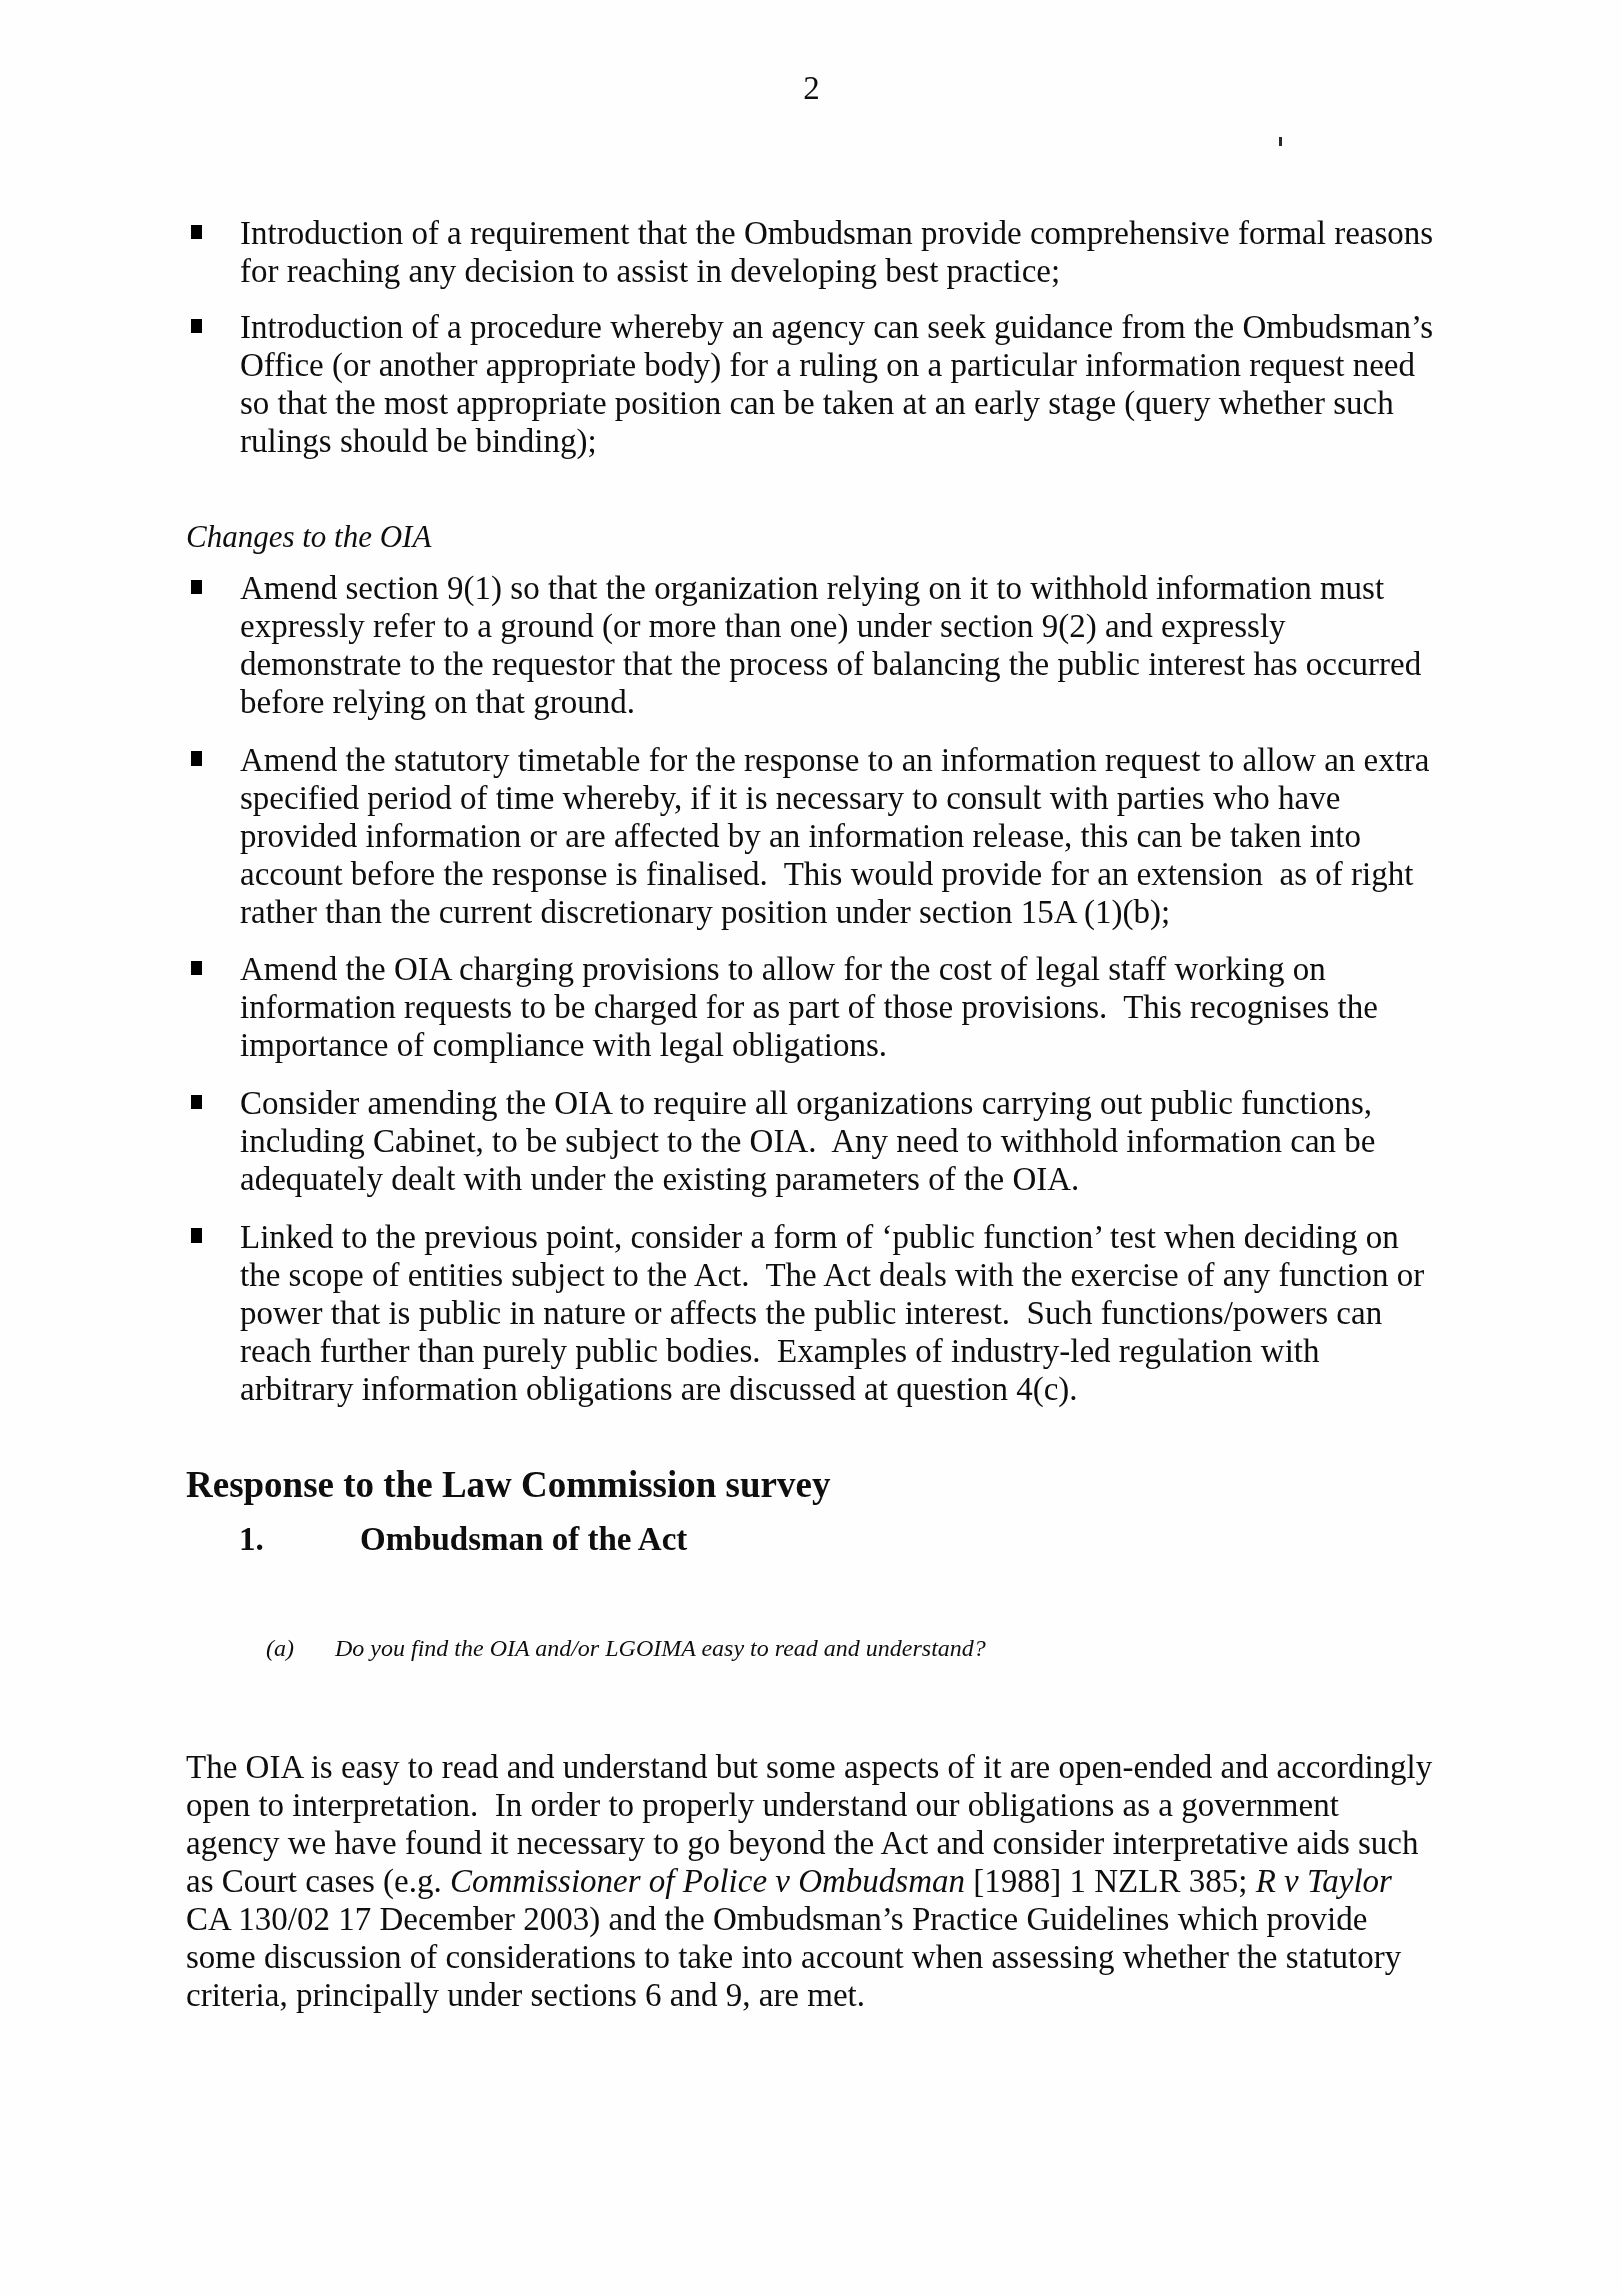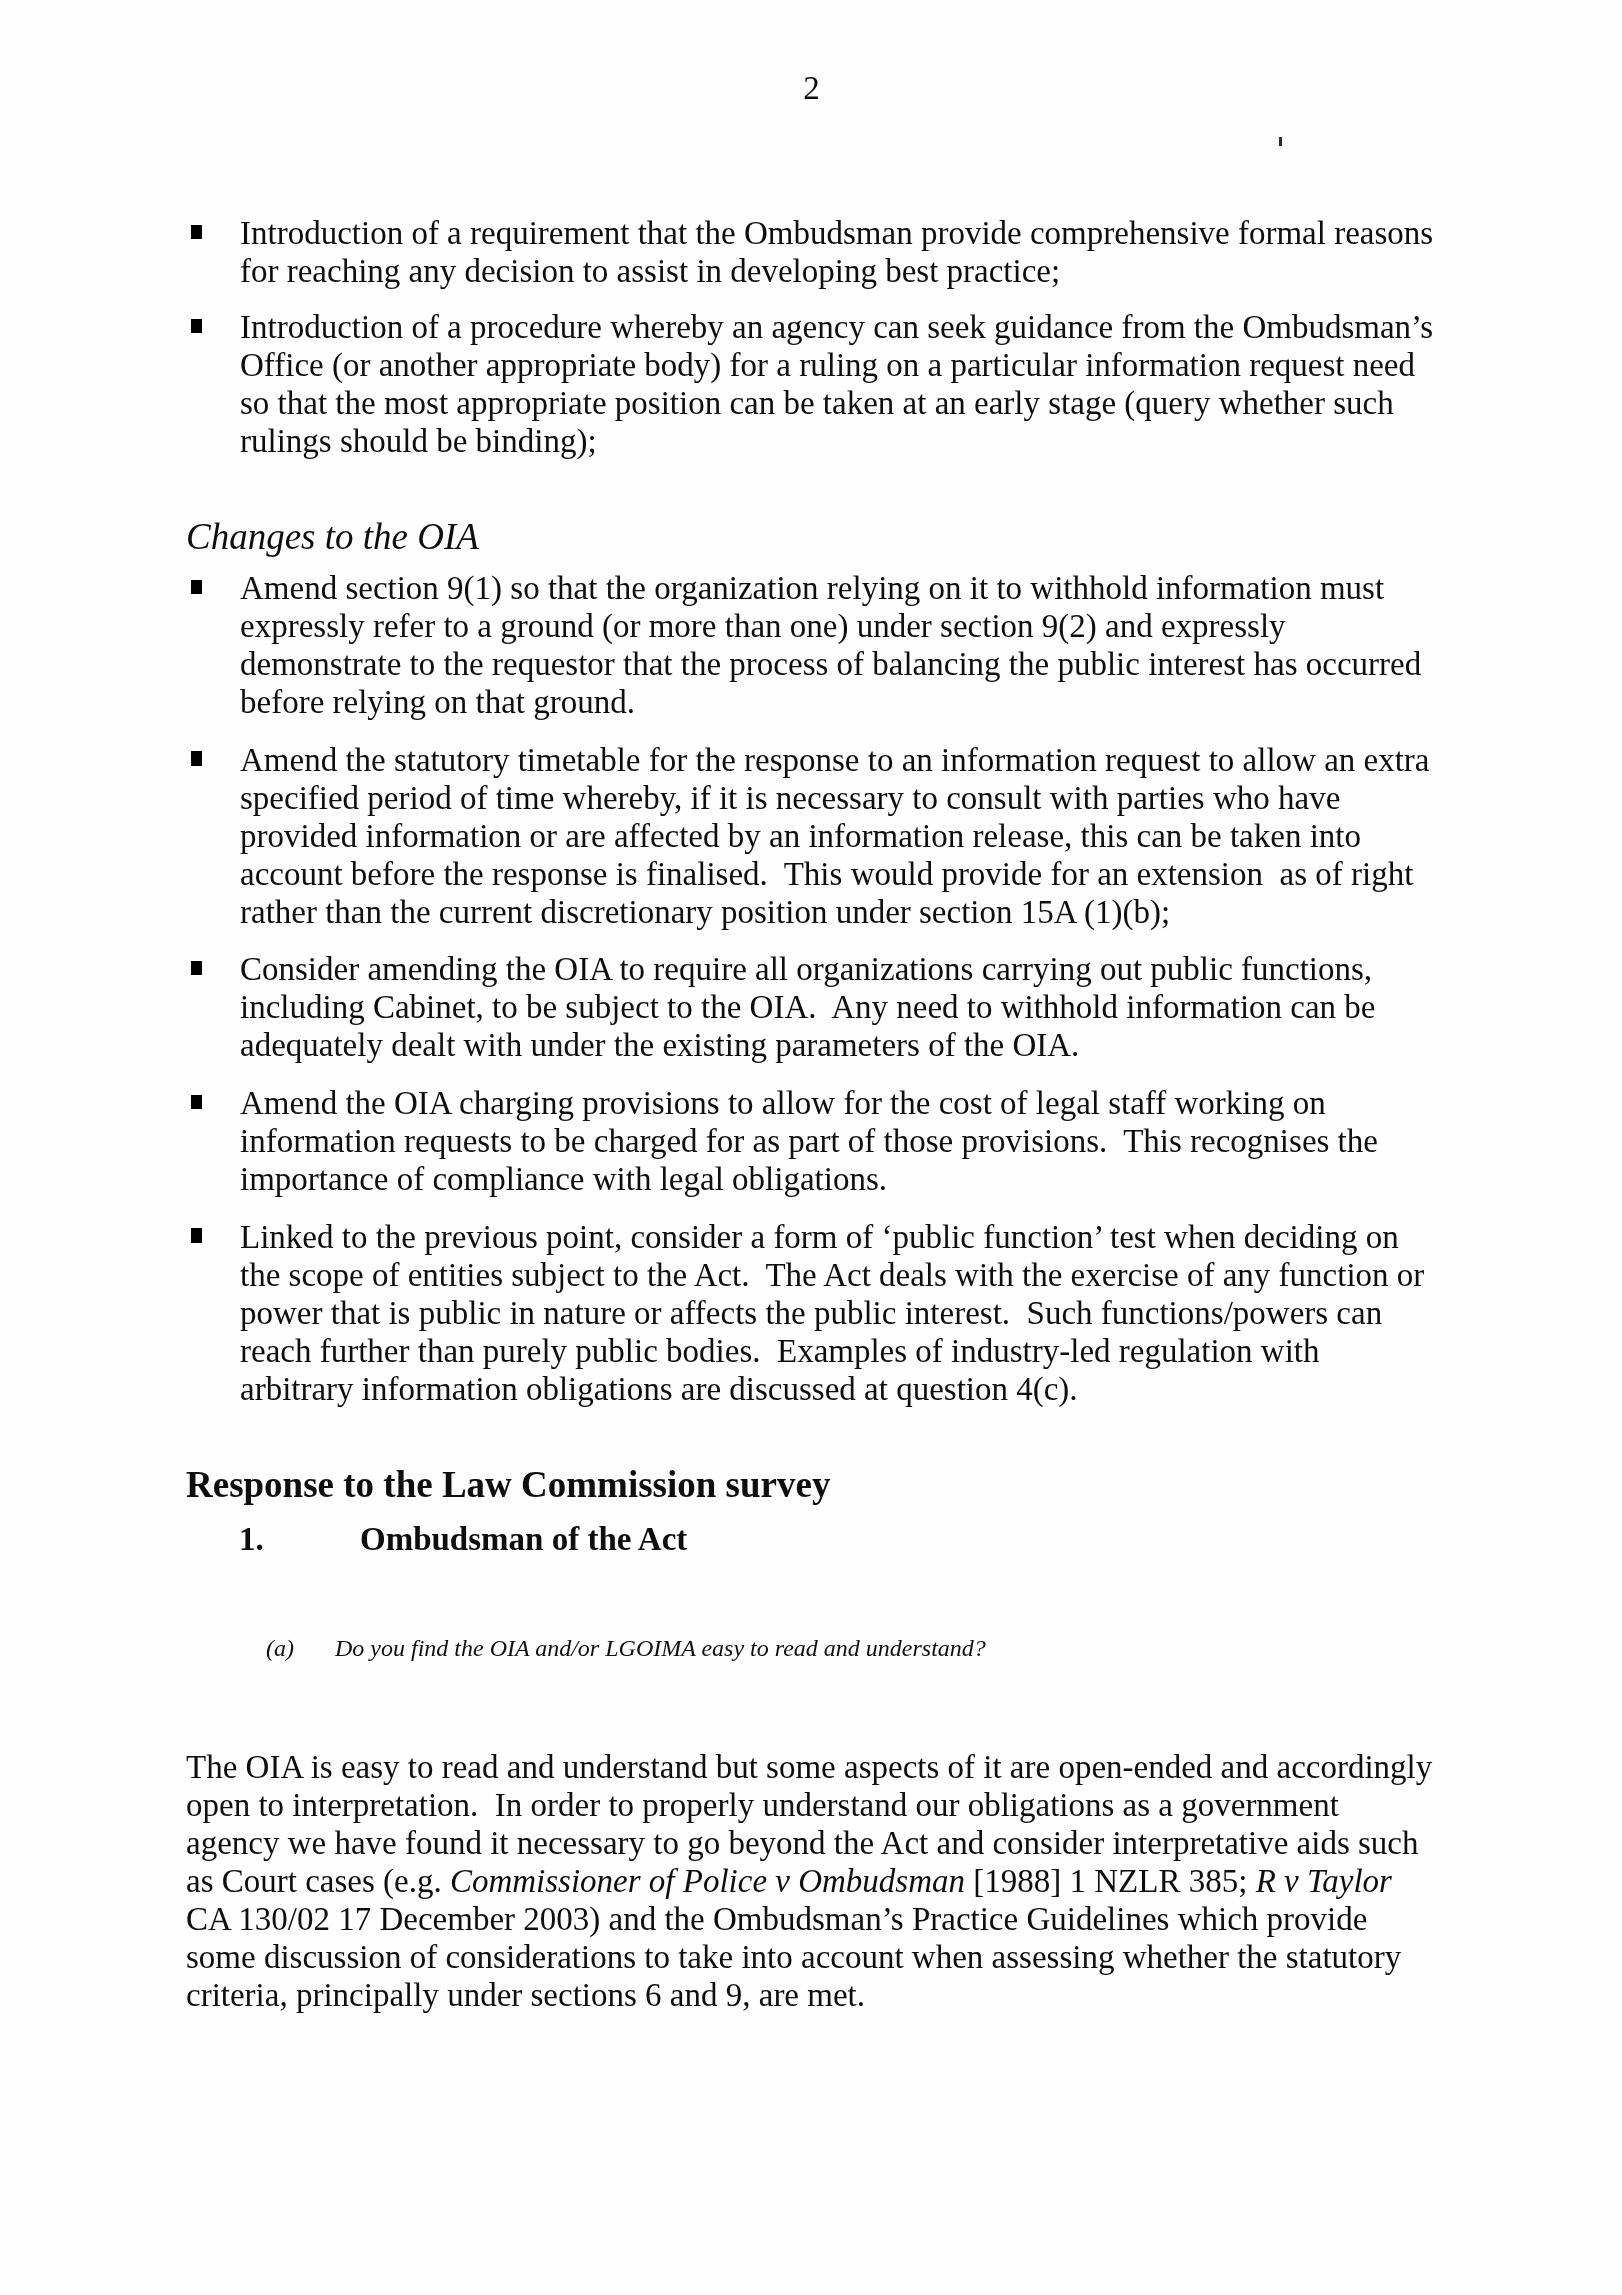--- a/index.html
+++ b/index.html
@@ -34,21 +34,21 @@
     left:5.2px;
     top:10.5px;
     width:11px;
     height:14.4px;
     background:#000;
   }
   .bullet-text{white-space:pre-wrap;}
   .changes-heading{
     font-style:italic;
     font-weight:normal;
-    font-size:37px;
+    font-size:31px;
     line-height:38px;
     margin:58px 0 13px 0;
   }
   #changes-bullets .bullet-item{margin-bottom:19.6px;}
   .main-heading{
     font-size:37px;
     line-height:46px;
     font-weight:bold;
     margin:54px 0 0 0;
     letter-spacing:0px;
@@ -99,22 +99,22 @@
   <ul class="bullets" id="intro-bullets">
       <li class="bullet-item"><span class="bullet-marker"></span><span class="bullet-text">Introduction of a requirement that the Ombudsman provide comprehensive formal reasons for reaching any decision to assist in developing best practice;</span></li>
       <li class="bullet-item"><span class="bullet-marker"></span><span class="bullet-text">Introduction of a procedure whereby an agency can seek guidance from the Ombudsman’s Office (or another appropriate body) for a ruling on a particular information request need so that the most appropriate position can be taken at an early stage (query whether such rulings should be binding);</span></li>
     </ul>
 
   <h3 class="changes-heading">Changes to the OIA</h3>
 
   <ul class="bullets" id="changes-bullets">
       <li class="bullet-item"><span class="bullet-marker"></span><span class="bullet-text">Amend section 9(1) so that the organization relying on it to withhold information must expressly refer to a ground (or more than one) under section 9(2) and expressly demonstrate to the requestor that the process of balancing the public interest has occurred before relying on that ground.</span></li>
       <li class="bullet-item"><span class="bullet-marker"></span><span class="bullet-text">Amend the statutory timetable for the response to an information request to allow an extra specified period of time whereby, if it is necessary to consult with parties who have provided information or are affected by an information release, this can be taken into account before the response is finalised.  This would provide for an extension  as of right rather than the current discretionary position under section 15A (1)(b);</span></li>
+      <li class="bullet-item"><span class="bullet-marker"></span><span class="bullet-text">Amend the OIA charging provisions to allow for the cost of legal staff working on information requests to be charged for as part of those provisions.  This recognises the importance of compliance with legal obligations.</span></li>
       <li class="bullet-item"><span class="bullet-marker"></span><span class="bullet-text">Consider amending the OIA to require all organizations carrying out public functions, including Cabinet, to be subject to the OIA.  Any need to withhold information can be adequately dealt with under the existing parameters of the OIA.</span></li>
-      <li class="bullet-item"><span class="bullet-marker"></span><span class="bullet-text">Amend the OIA charging provisions to allow for the cost of legal staff working on information requests to be charged for as part of those provisions.  This recognises the importance of compliance with legal obligations.</span></li>
       <li class="bullet-item"><span class="bullet-marker"></span><span class="bullet-text">Linked to the previous point, consider a form of ‘public function’ test when deciding on the scope of entities subject to the Act.  The Act deals with the exercise of any function or power that is public in nature or affects the public interest.  Such functions/powers can reach further than purely public bodies.  Examples of industry-led regulation with arbitrary information obligations are discussed at question 4(c).</span></li>
     </ul>
 
   <h1 class="main-heading">Response to the Law Commission survey</h1>
 
   <div class="subheading">
     <span class="subheading-number">1.</span><span>Ombudsman of the Act</span>
   </div>
 
   <div class="question question-a">

